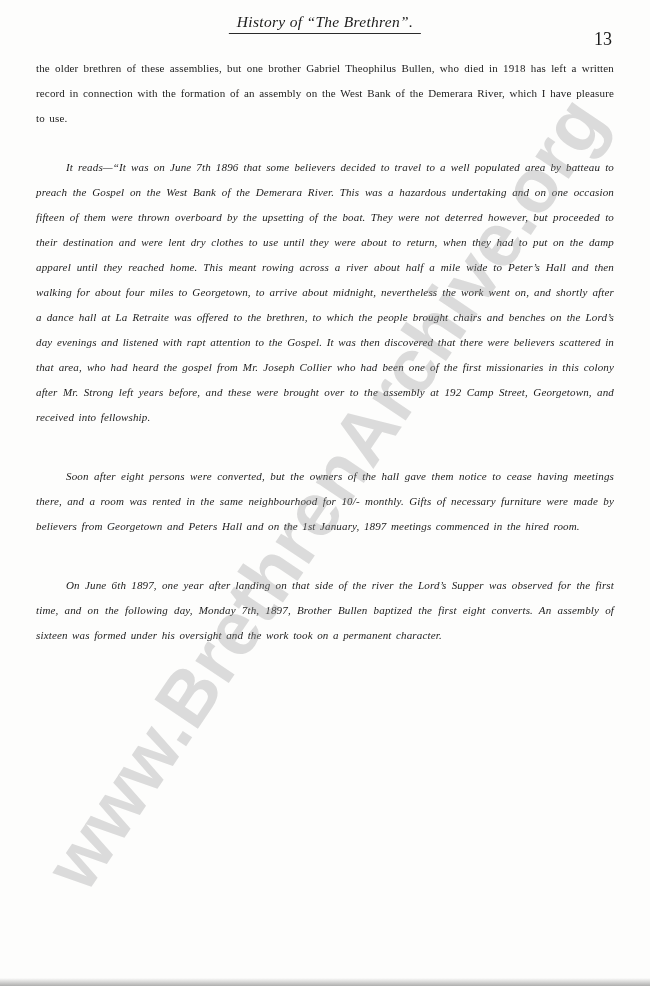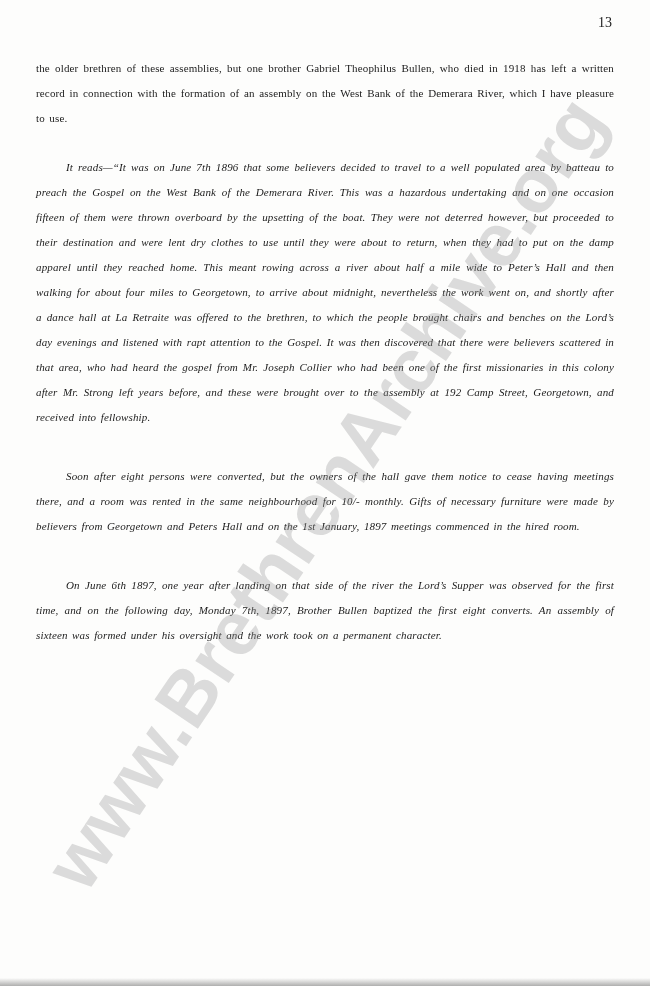--- a/index.html
+++ b/index.html
@@ -33,22 +33,22 @@
     font-style: italic;
     font-size: 15.5px;
     letter-spacing: 0.3px;
     border-bottom: 1.5px solid #2a2a2a;
     padding: 0 8px 2px 8px;
     white-space: nowrap;
   }
   .page-number {
     position: absolute;
     right: 38px;
-    top: 2px;
-    font-size: 14px;
+    top: 16px;
+    font-size: 18px;
   }
   .body-text {
     margin: 17px 36px 0 36px;
     font-size: 11px;
     line-height: 25px;
     text-align: justify;
     letter-spacing: 0.15px;
     word-spacing: 1.6px;
   }
   .body-text p {
@@ -85,20 +85,21 @@
   }
 </style>
 </head>
 <body>
 
 <div class="page">
 
   <div class="watermark">www.BrethrenArchive.org</div>
 
   <div class="running-header">
+    <span class="header-title">History of “The Brethren”.</span>
     <span class="page-number">13</span>
   </div>
 
   <div class="body-text">
     <p>the older brethren of these assemblies, but one brother Gabriel Theophilus Bullen, who died in 1918 has left a written record in connection with the formation of an assembly on the West Bank of the Demerara River, which I have pleasure to use.</p>
     <p class="indent gap-large">It reads—“It was on June 7th 1896 that some believers decided to travel to a well populated area by batteau to preach the Gospel on the West Bank of the Demerara River.  This was a hazardous undertaking and on one occasion fifteen of them were thrown overboard by the upsetting of the boat.  They were not deterred however, but proceeded to their destination and were lent dry clothes to use until they were about to return, when they had to put on the damp apparel until they reached home.  This meant rowing across a river about half a mile wide to Peter’s Hall and then walking for about four miles to Georgetown, to arrive about midnight, nevertheless the work went on, and shortly after a dance hall at La Retraite was offered to the brethren, to which the people brought chairs and benches on the Lord’s day evenings and listened with rapt attention to the Gospel.  It was then discovered that there were believers scattered in that area, who had heard the gospel from Mr. Joseph Collier who had been one of the first missionaries in this colony after Mr. Strong left years before, and these were brought over to the assembly at 192 Camp Street, Georgetown, and received into fellowship.</p>
     <p class="indent gap-large">Soon after eight persons were converted, but the owners of the hall gave them notice to cease having meetings there, and a room was rented in the same neighbourhood for 10/- monthly.  Gifts of necessary furniture were made by believers from Georgetown and Peters Hall and on the 1st January, 1897 meetings commenced in the hired room.</p>
     <p class="indent">On June 6th 1897, one year after landing on that side of the river the Lord’s Supper was observed for the first time, and on the following day, Monday 7th, 1897, Brother Bullen baptized the first eight converts.  An assembly of sixteen was formed under his oversight and the work took on a permanent character.</p>
   </div>
 

